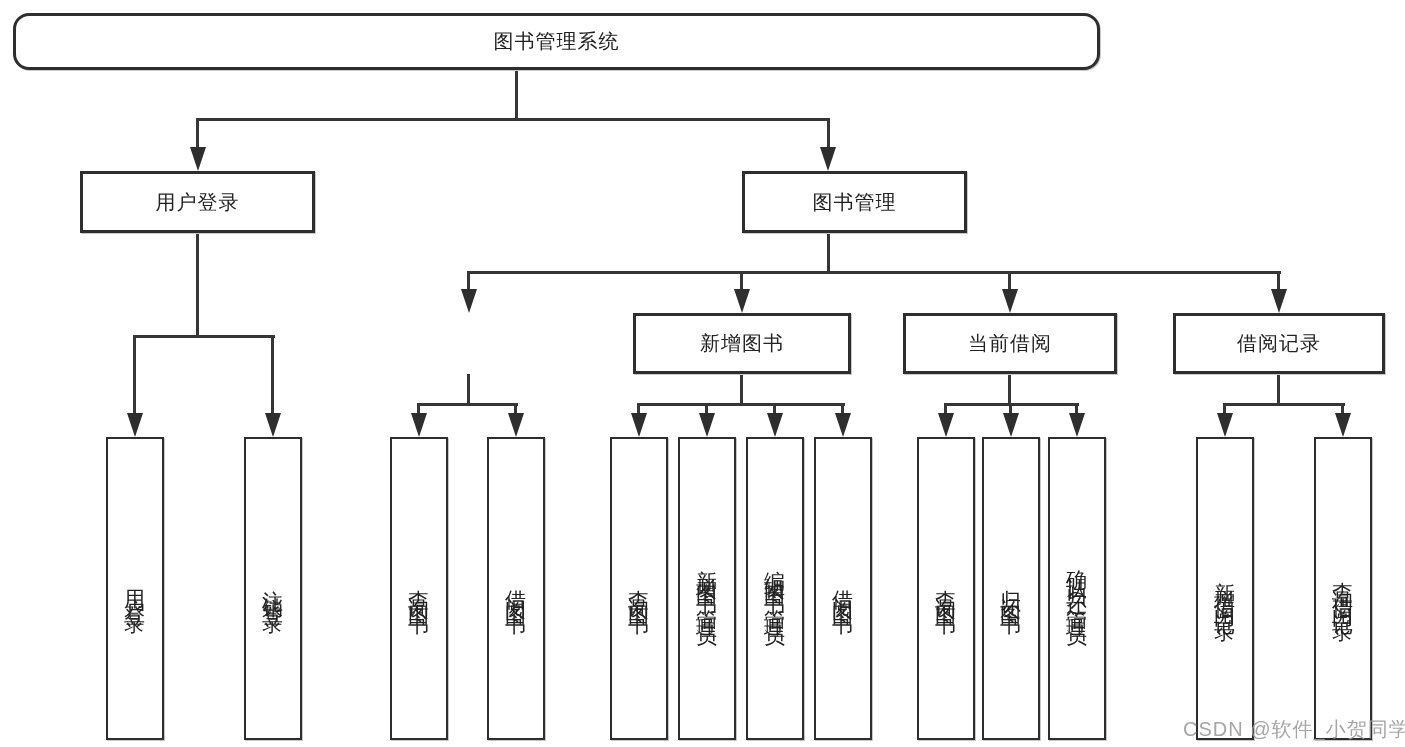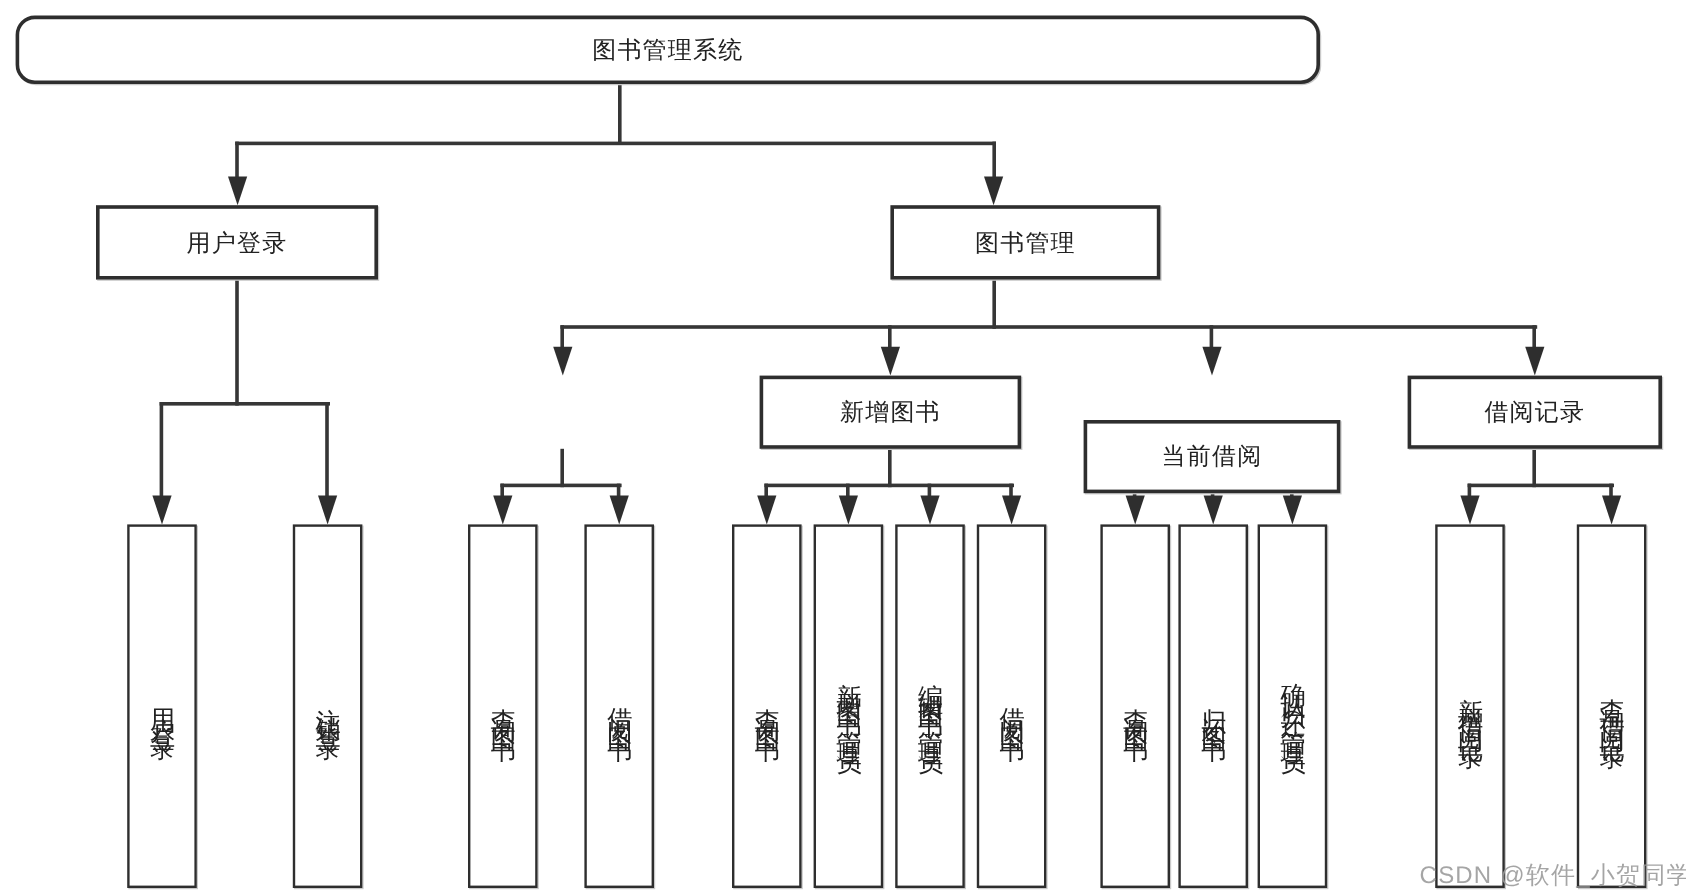--- a/index.html
+++ b/index.html
@@ -87,21 +87,21 @@
   <div class="box" style="left:80px; top:171px; width:235px; height:62px;">
     <span class="lbl">用户登录</span>
   </div>
   <div class="box" style="left:710px; top:171px; width:225px; height:62px;margin-left:32px;">
     <span class="lbl">图书管理</span>
   </div>
 
   <div class="box" style="left:633px; top:313px; width:218px; height:61px;">
     <span class="lbl">新增图书</span>
   </div>
-  <div class="box" style="left:903px; top:313px; width:214px; height:61px;margin-top:37px;">
+  <div class="box" style="left:903px; top:313px; width:214px; height:61px;">
     <span class="lbl">当前借阅</span>
   </div>
   <div class="box" style="left:1173px; top:313px; width:212px; height:61px;">
     <span class="lbl">借阅记录</span>
   </div>
 
   <div class="box leaf" style="left:106px; top:437px; width:58px; height:303px;">
     <span class="lbl">用户登录</span>
   </div>
   <div class="box leaf" style="left:244px; top:437px; width:58px; height:303px;">

